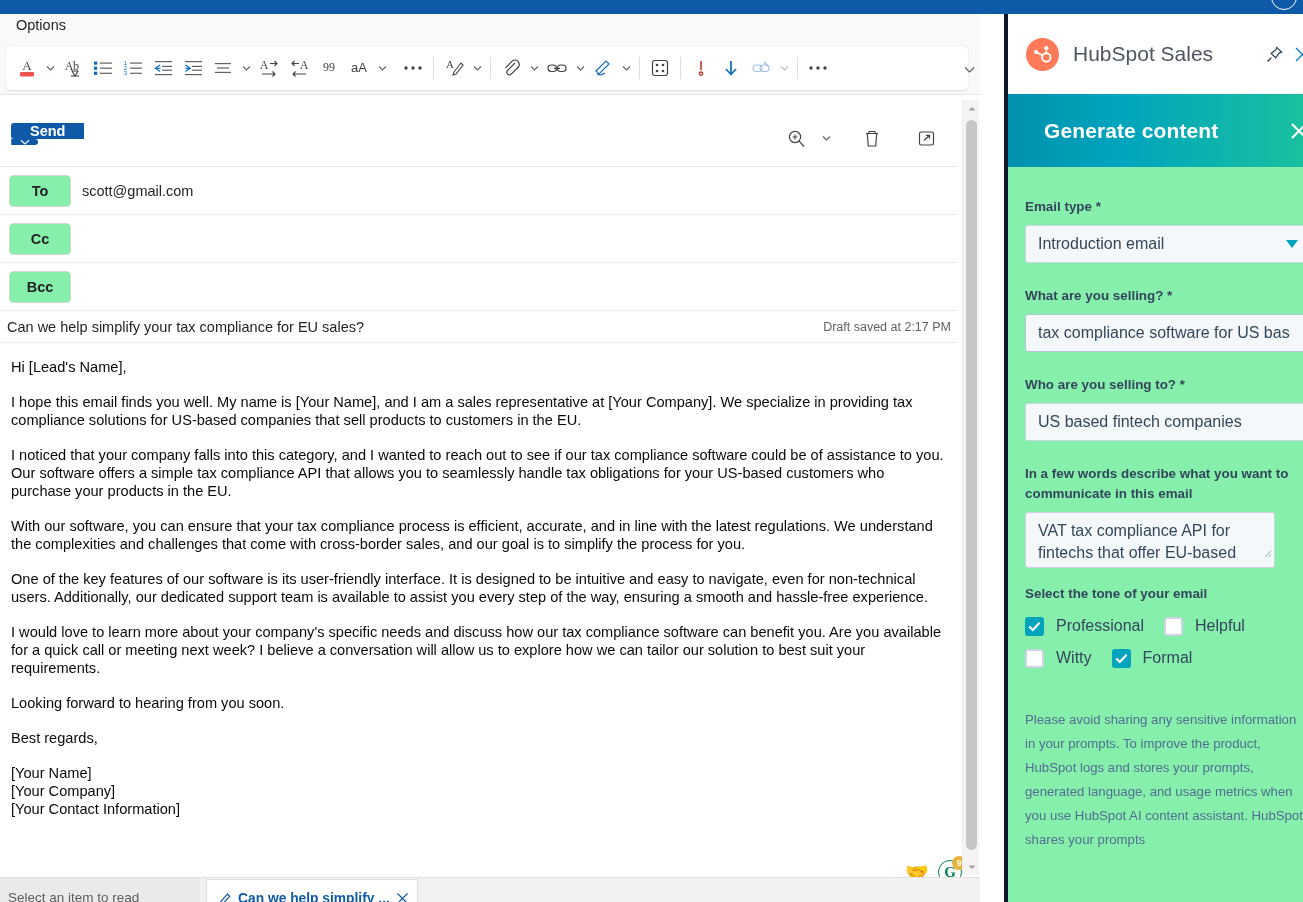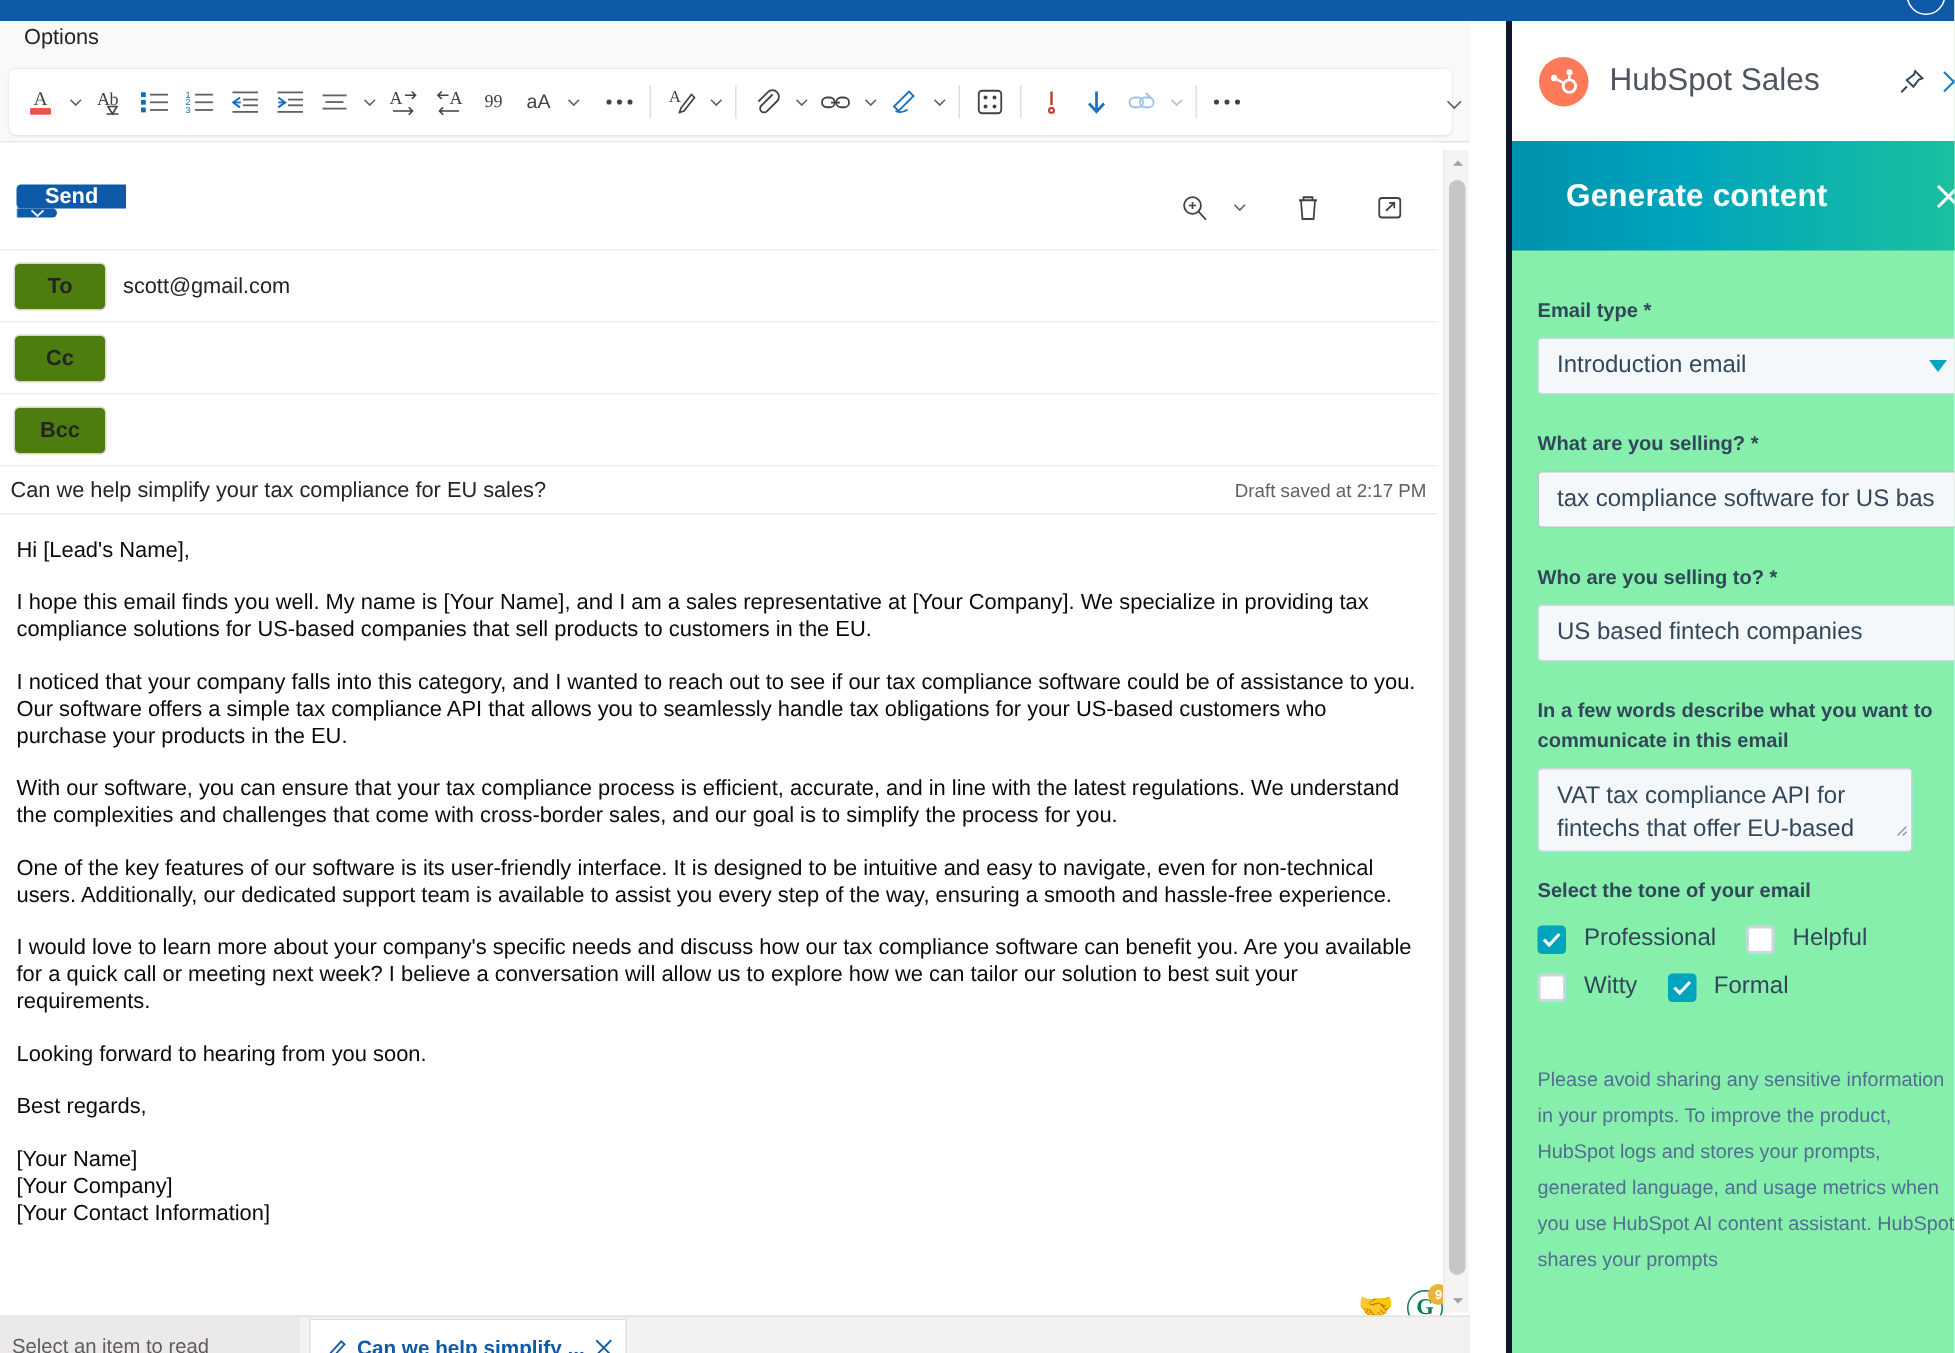--- a/index.html
+++ b/index.html
@@ -128,21 +128,21 @@
     position: absolute; left: 0;
     width: 958px; height: 48px;
     border-bottom: 1px solid #eeecea;
     background: #ffffff;
   }
   .recip-btn {
     position: absolute; left: 9px; top: 8px;
     width: 62px; height: 32px;
     border: 1px solid #d6d3d1;
     border-radius: 4px;
-    background: #4d7c0f;
+    background: #86efac;
     font-size: 14.5px; font-weight: bold; color: #242424;
     display: flex; align-items: center; justify-content: center;
     cursor: pointer;
   }
   .recip-val {
     position: absolute; left: 82px; top: 0;
     height: 48px; display: flex; align-items: center;
     font-size: 14.5px; color: #242424;
   }
 

